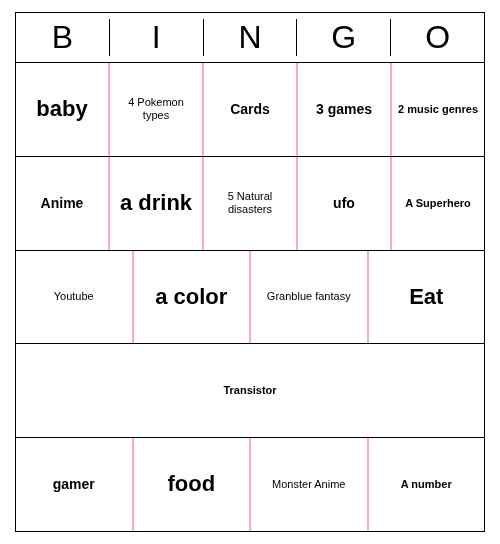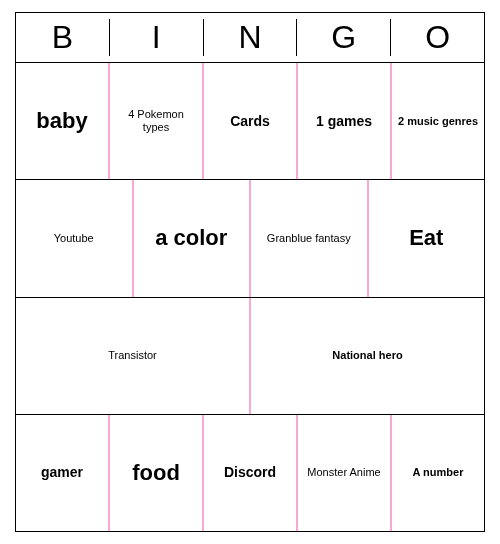--- a/index.html
+++ b/index.html
@@ -103,34 +103,39 @@
       <div class="bingo-header-cell">I</div>
       <div class="bingo-header-cell">N</div>
       <div class="bingo-header-cell">G</div>
       <div class="bingo-header-cell">O</div>
     </div>
   <div class="bingo-grid">
   <div class="bingo-row">
         <div class="bingo-cell large-text">baby</div>
         <div class="bingo-cell small-text">4 Pokemon types</div>
         <div class="bingo-cell medium-text">Cards</div>
-        <div class="bingo-cell medium-text">1 games</div>
+        <div class="bingo-cell medium-text">3 games</div>
         <div class="bingo-cell small-text">2 music genres</div>
+      </div>
+      <div class="bingo-row">
+        <div class="bingo-cell medium-text">Anime</div>
+        <div class="bingo-cell large-text">a drink</div>
+        <div class="bingo-cell small-text">5 Natural disasters</div>
+        <div class="bingo-cell medium-text">ufo</div>
+        <div class="bingo-cell small-text">A Superhero</div>
       </div>
       <div class="bingo-row">
         <div class="bingo-cell small-text">Youtube</div>
         <div class="bingo-cell large-text">a color</div>
         <div class="bingo-cell small-text">Granblue fantasy</div>
         <div class="bingo-cell large-text">Eat</div>
       </div>
       <div class="bingo-row">
         <div class="bingo-cell small-text">Transistor</div>
-        <div class="bingo-cell small-text">National hero</div>
       </div>
       <div class="bingo-row">
         <div class="bingo-cell medium-text">gamer</div>
         <div class="bingo-cell large-text">food</div>
-        <div class="bingo-cell medium-text">Discord</div>
         <div class="bingo-cell small-text">Monster Anime</div>
         <div class="bingo-cell small-text">A number</div>
       </div>
     </div>
 </div>
 
 </body></html>

